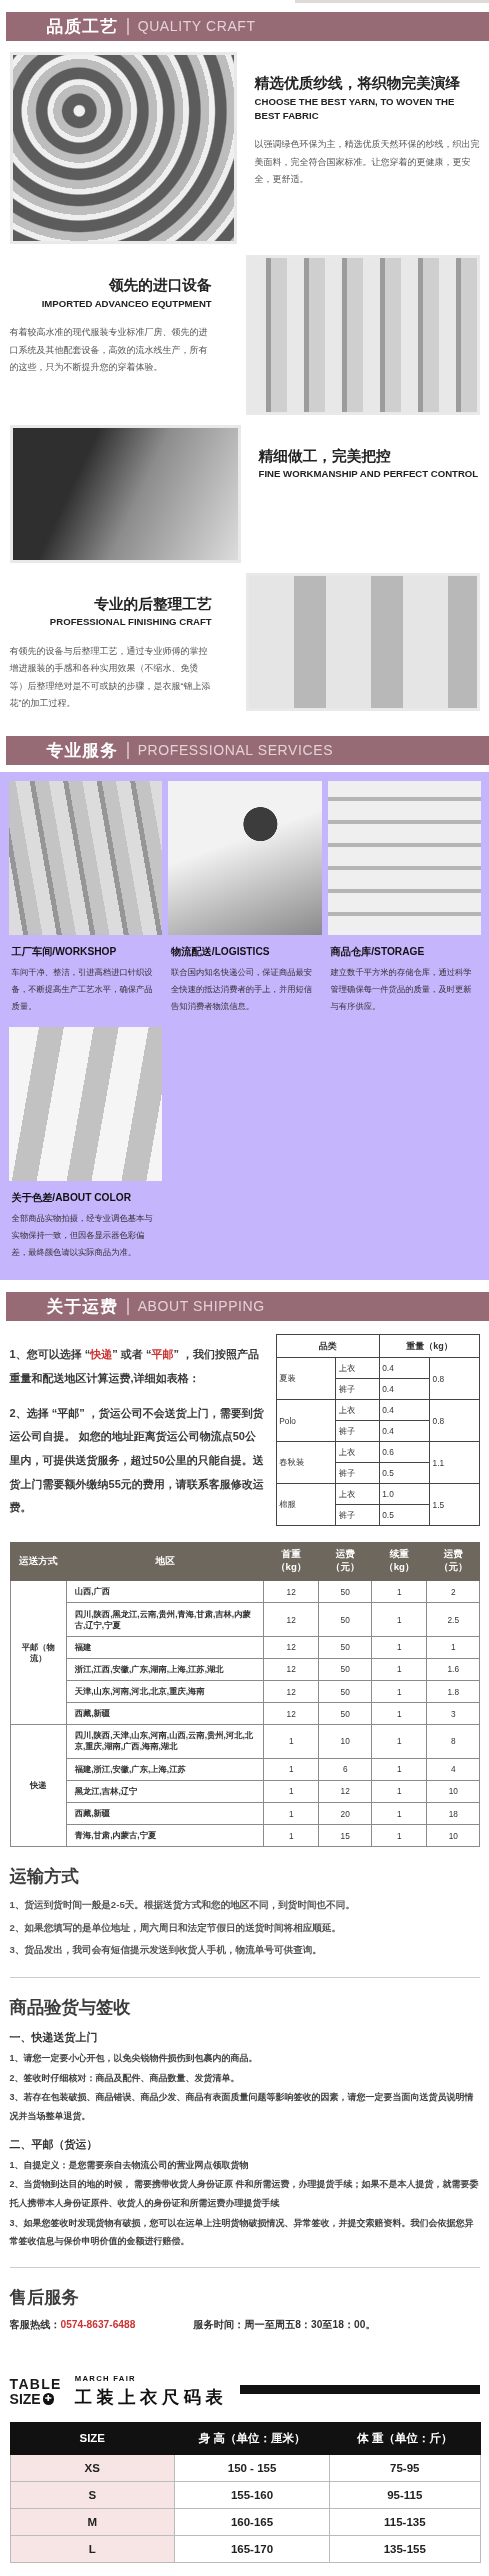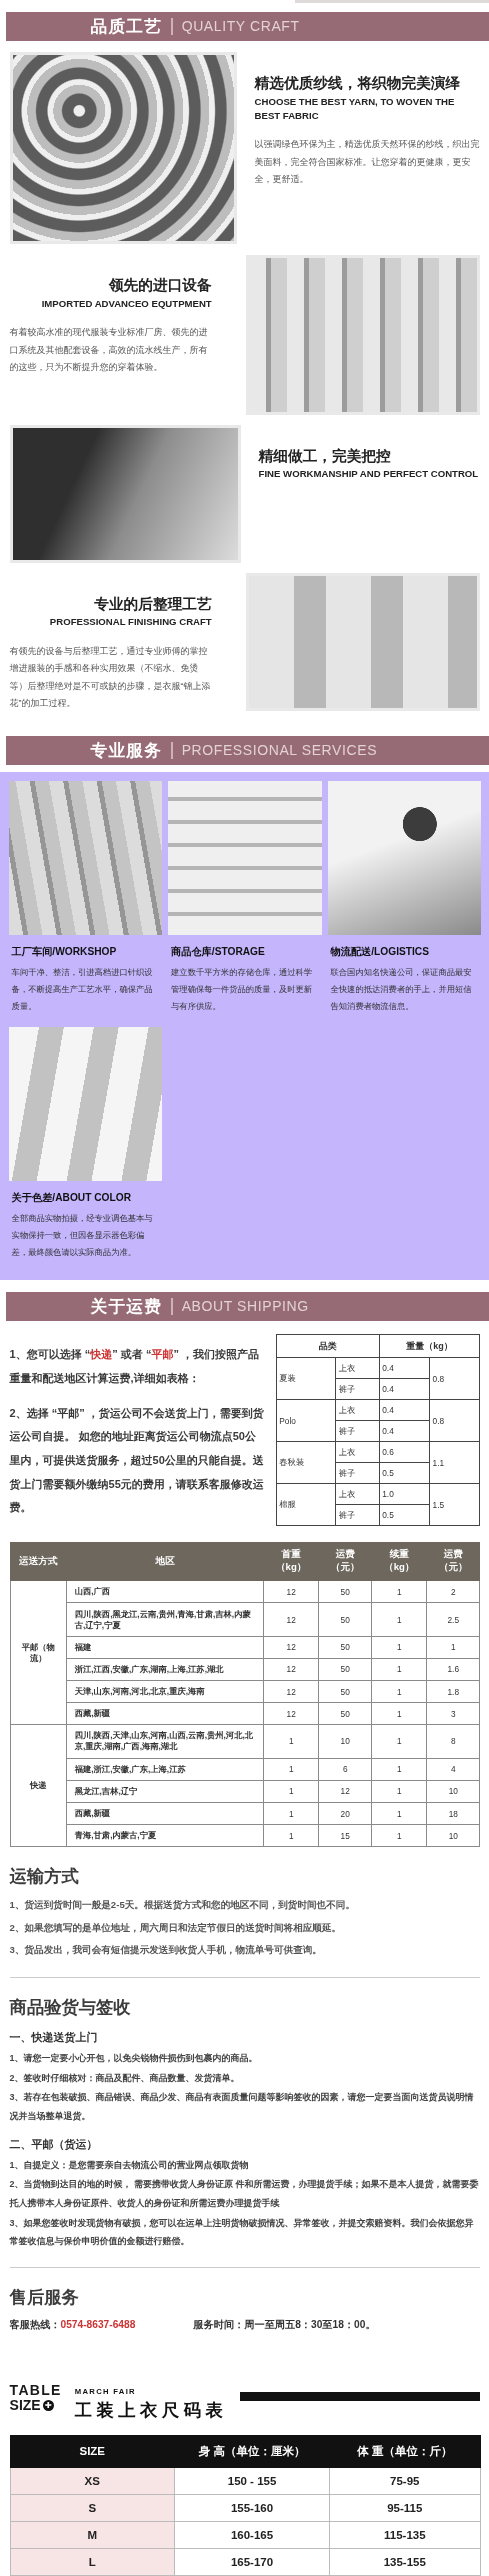--- a/index.html
+++ b/index.html
@@ -1,19 +1,19 @@
 <!DOCTYPE html>
 <html style="font-size:10.2px"><head>
 <meta charset="utf-8">
 <style>
   html,body{margin:0;padding:0;background:#fff;}
   body{width:490px;font-family:"Liberation Sans","DejaVu Sans",sans-serif;color:#333;position:relative;}
   .top-strip{position:absolute;top:0;left:295px;width:195px;height:3.2px;background:#dedada;}
   
-  .sec-bar{margin:11.5px 0 6.4px 6.4px;height:29.5px;background:#976b75;display:flex;align-items:center;padding-left:44px;}
+  .sec-bar{margin:11.5px 0 6.4px 6.4px;height:29.5px;background:#976b75;display:flex;align-items:center;}
   .sec-bar .zh{color:#fff;font-size:16.7px;font-weight:bold;margin-left:40px;letter-spacing:1.3px;}
   .sec-bar .div{width:1.3px;height:16.7px;background:#cdb3b8;margin:0 9px;}
   .sec-bar .en{color:#e3d2d6;font-size:14px;letter-spacing:0.6px;}
   
   .qrow{display:flex;padding:5.1px 9.6px;gap:18px;}
   .qrow .txt{flex:1;padding-top:18px;}
   .qrow h2{font-size:14.7px;color:#222;margin:3.8px 0 1.3px;}
   .qrow .en{font-size:9.6px;font-weight:bold;color:#222;margin:1.3px 0 13px;line-height:1.5;}
   .qrow p{font-size:9px;color:#555;line-height:1.95;margin:6.4px 0;}
   .qrow.t-left .txt{text-align:right;padding-right:16.7px;}
@@ -56,21 +56,21 @@
   .hr{border-top:0.6px solid #ccc;margin:16.7px 0 3.8px;}
   .sub-h{font-size:11px;font-weight:bold;color:#333;margin:11.5px 0 3.8px;}
   .insp p{font-size:9px;color:#444;line-height:2.05;margin:1.3px 0;font-weight:600;}
   .after-line{display:flex;gap:58px;font-size:10.2px;font-weight:600;color:#333;margin:9px 0 19px;}
   
   .size-head{display:flex;align-items:center;padding:16.7px 9.6px 2.6px;gap:13px;}
   .ts-logo{line-height:1.05;color:#1a1a1a;font-weight:bold;}
   .ts-logo .l1{font-size:14px;letter-spacing:1.3px;}
   .ts-logo .l2{font-size:14px;display:flex;align-items:center;gap:1.9px;}
   .cplus{display:inline-block;width:11.5px;height:11.5px;border-radius:50%;background:#111;color:#fff;font-size:8.3px;line-height:11.5px;text-align:center;}
-  .ts-title .brand{font-size:7.7px;font-weight:bold;letter-spacing:1.3px;color:#111;margin-bottom:2.6px;margin-top:13px;}
+  .ts-title .brand{font-size:7.7px;font-weight:bold;letter-spacing:1.3px;color:#111;margin-bottom:2.6px;}
   .ts-title .t{font-size:17.3px;font-weight:bold;color:#111;letter-spacing:4.5px;}
   .black-bar{flex:1;height:9px;background:#111;margin-bottom:3.8px;}
   .size-table{width:471px;margin:10.2px auto 0;font-size:11.5px;color:#222;border:0.6px solid #aaa;}
   .size-table th{background:#111;color:#fff;padding:7.7px;font-size:11.5px;font-weight:bold;border:0.6px solid #111;}
   .size-table td{border:0.6px solid #bbb;text-align:center;padding:7px;font-weight:600;}
   .size-table td.sz{background:#f7e5e5;}
 </style>
 </head>
 <body>
 
@@ -124,28 +124,28 @@
 </div>
 
 <div class="svc-wrap">
   <div class="svc-grid">
     <div class="svc-card">
       <div class="ph workshop img"></div>
       <h3>工厂车间/WORKSHOP</h3>
       <p>车间干净、整洁，引进高档进口针织设备，不断提高生产工艺水平，确保产品质量。</p>
     </div>
     <div class="svc-card">
+      <div class="ph courier img"></div>
+      <h3>物流配送/LOGISTICS</h3>
+      <p>联合国内知名快递公司，保证商品最安全快速的抵达消费者的手上，并用短信告知消费者物流信息。</p>
+    </div>
+    <div class="svc-card">
       <div class="ph storage img"></div>
       <h3>商品仓库/STORAGE</h3>
       <p>建立数千平方米的存储仓库，通过科学管理确保每一件货品的质量，及时更新与有序供应。</p>
-    </div>
-    <div class="svc-card">
-      <div class="ph courier img"></div>
-      <h3>物流配送/LOGISTICS</h3>
-      <p>联合国内知名快递公司，保证商品最安全快速的抵达消费者的手上，并用短信告知消费者物流信息。</p>
     </div>
   </div>
   <div class="svc-grid" style="margin-top:9px;">
     <div class="svc-card">
       <div class="ph hangers img"></div>
       <h3>关于色差/ABOUT COLOR</h3>
       <p>全部商品实物拍摄，经专业调色基本与实物保持一致，但因各显示器色彩偏差，最终颜色请以实际商品为准。</p>
     </div>
   </div>
 </div>

